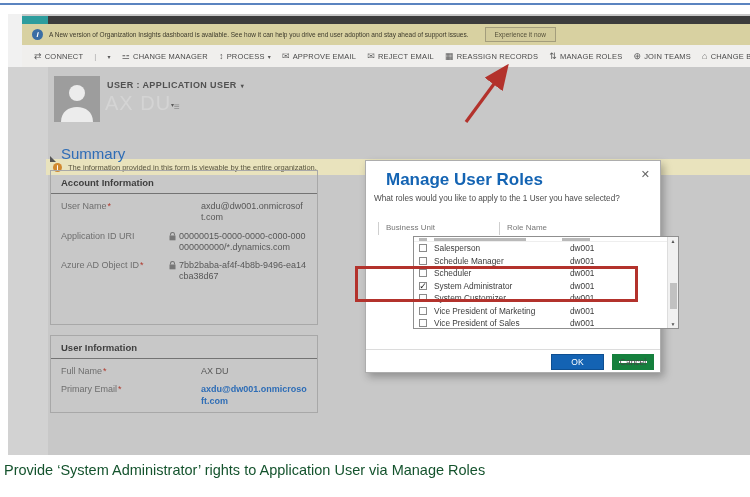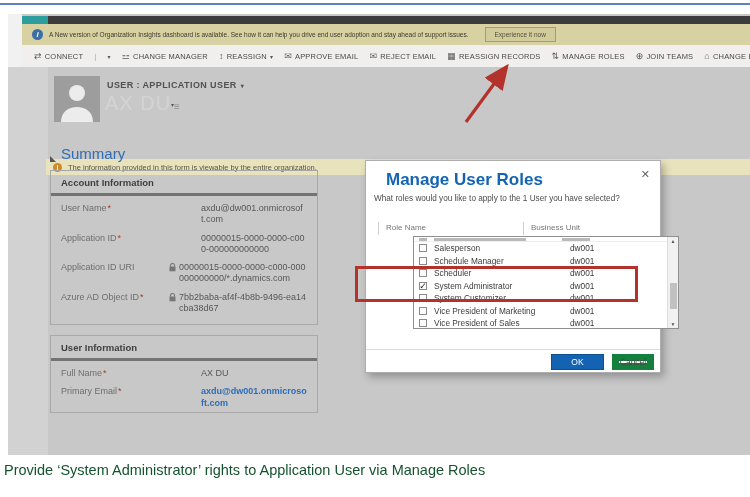--- a/index.html
+++ b/index.html
@@ -54,21 +54,21 @@
 
   
   .summaryhead { position: absolute; left: 42px; top: 131px; display: flex; align-items: flex-end; gap: 5px; }
   .sumarrow { width: 0; height: 0; border-left: 6px solid #555; border-top: 6px solid transparent; }
   .sumtitle { font-size: 15px; color: #2f6db5; }
 
   .card { position: absolute; border: 1px solid #a8a8a8; }
   .card-acct { left: 42px; top: 156px; width: 268px; height: 155px; }
   .card-user { left: 42px; top: 321px; width: 268px; height: 78px; }
   .cardhead { padding: 6px 10px 5px; font-size: 9.5px; font-weight: 700; color: #3e3e3e;
-              border-bottom: 3px solid #737373; }
+              border-bottom: 1px solid #737373; }
   .frow { display: flex; padding: 7px 10px 0; font-size: 9px; line-height: 1.25; align-items: flex-start; }
   .flabel { width: 108px; color: #6e6e6e; flex: 0 0 auto; }
   .req { color: #b03a2e; margin-left: 1px; }
   .fval { color: #575757; width: 130px; word-break: break-all; }
   .fval.indent { margin-left: 32px; width: 112px; }
   .lock { margin-right: 3px; flex: 0 0 auto; margin-top: 1px; }
   .fval-link { color: #2e6db6; font-weight: 700; }
 
   
   .dialog { position: absolute; left: 357px; top: 146px; width: 296px; height: 213px; background: #fff;
@@ -139,21 +139,21 @@
       <span class="tsep">|</span>
       <span class="titem">
         <span class="tcaret">▾</span>
       </span>
       <span class="titem">
         <span class="ticon">⚍</span>
         <span>CHANGE MANAGER</span>
       </span>
       <span class="titem">
         <span class="ticon">↕</span>
-        <span>REASSIGN</span>
+        <span>PROCESS</span>
         <span class="tcaret">▾</span>
       </span>
       <span class="titem">
         <span class="ticon">✉</span>
         <span>APPROVE EMAIL</span>
       </span>
       <span class="titem">
         <span class="ticon">✉</span>
         <span>REJECT EMAIL</span>
       </span>
@@ -197,24 +197,20 @@
     <div class="summaryhead">
       <span class="sumarrow"></span>
       <span class="sumtitle">Summary</span>
     </div>
 
     <div class="card card-acct">
       <div class="cardhead">Account Information</div>
       <div class="frow">
         <span class="flabel"><span>User Name</span><span class="req">*</span></span>
         <span class="fval indent">axdu@dw001.onmicrosoft.com</span>
-      </div>
-      <div class="frow">
-        <span class="flabel"><span>Application ID</span><span class="req">*</span></span>
-        <span class="fval indent">00000015-0000-0000-c000-000000000000</span>
       </div>
       <div class="frow">
         <span class="flabel"><span>Application ID URI</span><span class="req"></span></span>
         <span class="lock"><svg width="7" height="9" viewBox="0 0 7 9">
               <path d="M1.5 3.5V2.5a2 2 0 0 1 4 0v1" fill="none" stroke="#777" stroke-width="1.1"></path>
               <rect x="0.5" y="3.5" width="6" height="4.8" fill="#777"></rect>
             </svg></span>
         <span class="fval">00000015-0000-0000-c000-000000000000/*.dynamics.com</span>
       </div>
       <div class="frow">
@@ -238,22 +234,22 @@
         <span class="fval indent fval-link">axdu@dw001.onmicrosoft.com</span>
       </div>
     </div>
 
     <div class="dialog">
       <div class="dtitle">Manage User Roles</div>
       <div class="dclose">✕</div>
       <div class="dsub">What roles would you like to apply to the 1 User you have selected?</div>
 
       <div class="dhead">
+        <span class="dh dh2">Business Unit</span>
         <span class="dh dh1">Role Name</span>
-        <span class="dh dh2">Business Unit</span>
       </div>
 
       <div class="dlist">
         <div class="partialrow">
           <span class="smudge s1"></span>
             <span class="smudge s2"></span>
             <span class="smudge s3"></span>
         </div>
         <div class="rrow">
           <span class="cb"></span>

